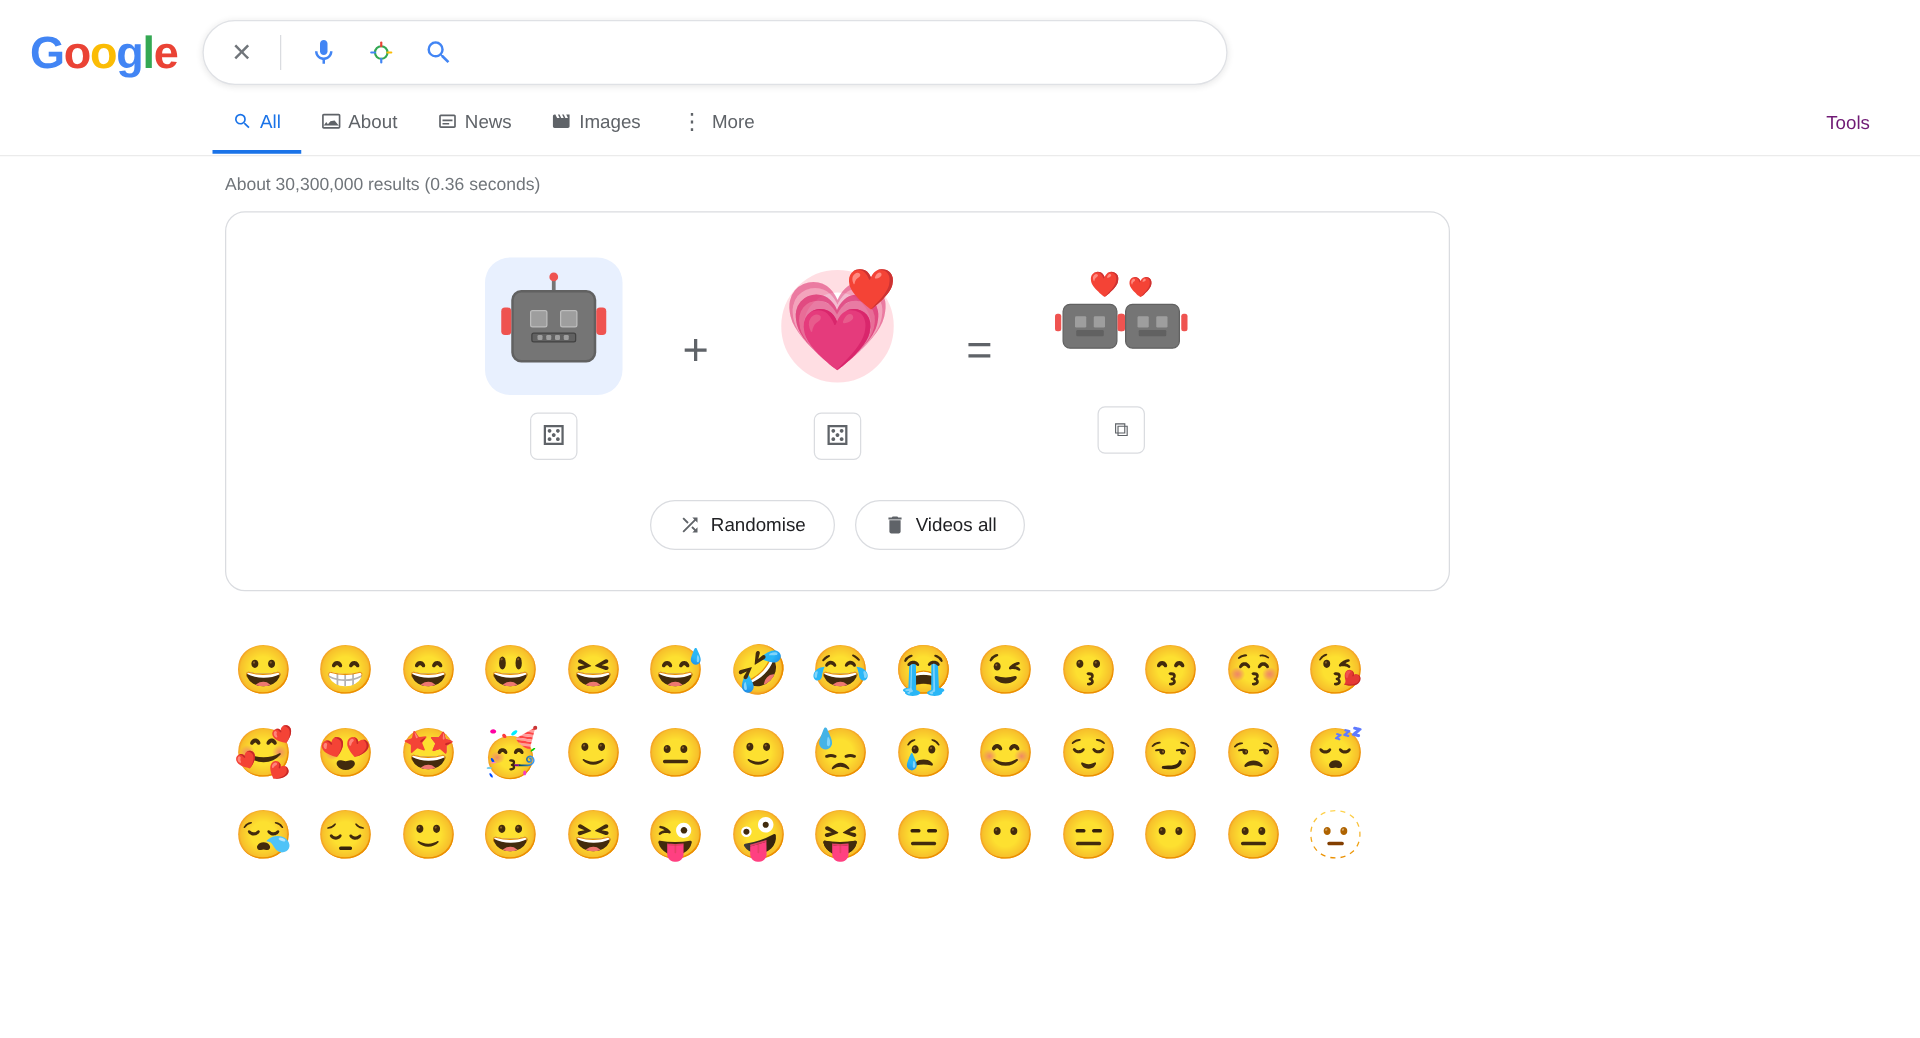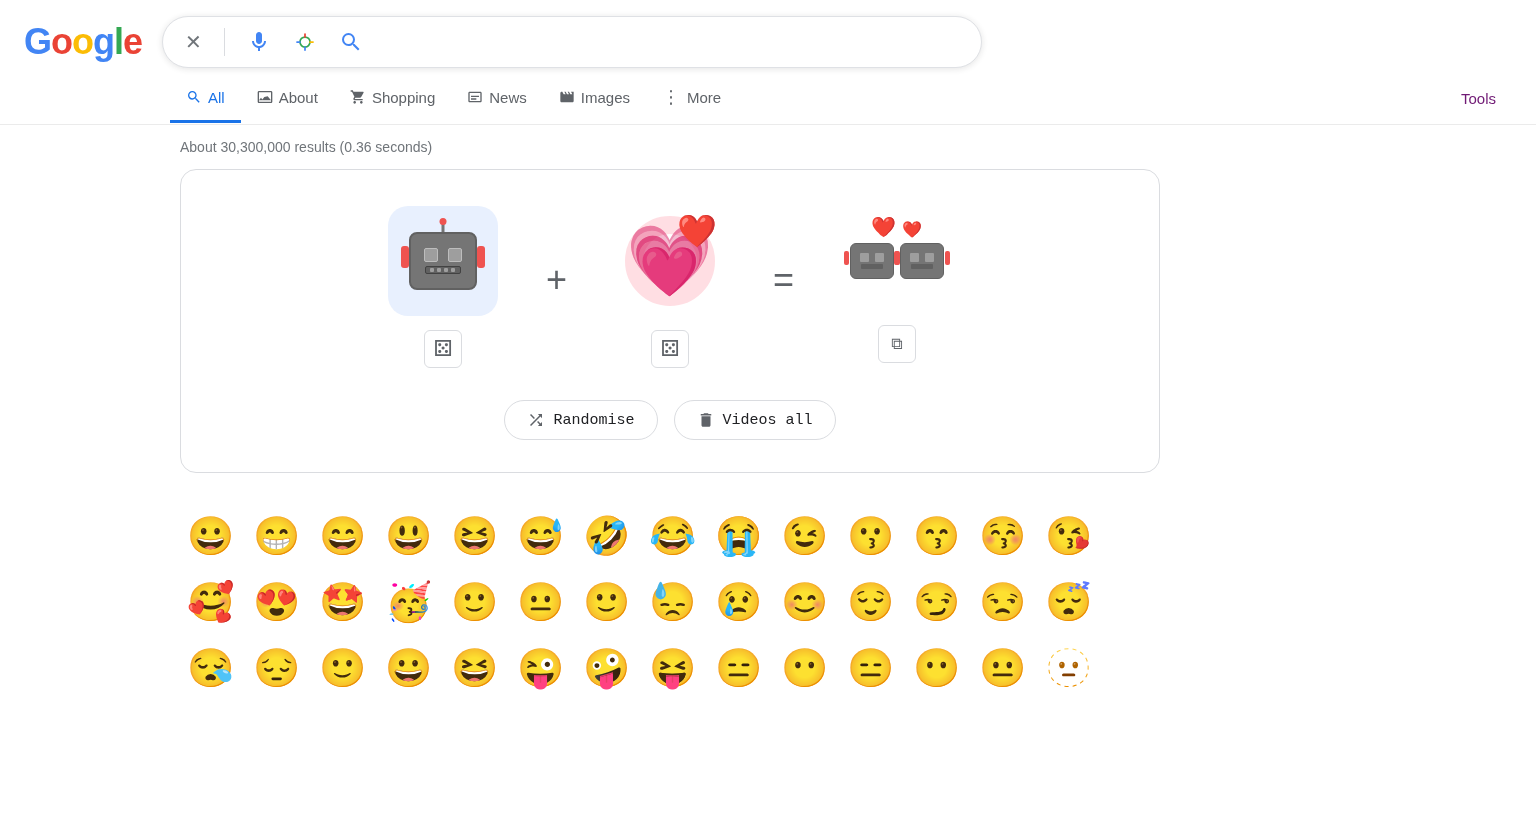--- a/index.html
+++ b/index.html
@@ -209,21 +209,21 @@
       display: flex;
       align-items: flex-end;
       gap: 8px;
       padding: 10px 22px;
       border: 1.5px solid #dadce0;
       border-radius: 24px;
       background: #fff;
       font-size: 15px;
       color: #202124;
       cursor: pointer;
-      font-family: Liberation Mono, monospace;
+      font-family: Liberation Sans, sans-serif;
     }
 
     
     .emoji-grid {
       max-width: 980px;
       margin-top: 8px;
     }
 
     .emoji-row {
       display: flex;
@@ -292,26 +292,20 @@
     <svg width="16" height="16" viewBox="0 0 24 24">
         <path d="M15.5 14h-.79l-.28-.27A6.471 6.471 0 0 0 16 9.5 6.5 6.5 0 1 0 9.5 16c1.61 0 3.09-.59 4.23-1.57l.27.28v.79l5 4.99L20.49 19l-4.99-5zm-6 0C7.01 14 5 11.99 5 9.5S7.01 5 9.5 5 14 7.01 14 9.5 11.99 14 9.5 14z" fill="#1a73e8"></path>
       </svg>
     <span>All</span>
   </a>
   <a class="nav-tab">
     <svg width="16" height="16" viewBox="0 0 24 24">
         <path d="M21 3H3C2 3 1 4 1 5v14c0 1.1.9 2 2 2h18c1 0 2-1 2-2V5c0-1-1-2-2-2zm0 16H3V5h18v14zm-10-7l-3 3.72L6 13l-3 4h18l-5-6z" fill="#5f6368"></path>
       </svg>
     <span>About</span>
-  </a>
-  <a class="nav-tab">
-    <svg width="16" height="16" viewBox="0 0 24 24">
-        <path d="M7 18c-1.1 0-1.99.9-1.99 2S5.9 22 7 22s2-.9 2-2-.9-2-2-2zM1 2v2h2l3.6 7.59-1.35 2.45c-.16.28-.25.61-.25.96C5 16.1 6.1 17 7.5 17H19v-2H7.42c-.14 0-.25-.11-.25-.25l.03-.12.9-1.63H15c.75 0 1.41-.41 1.75-1.03l3.58-6.49A1 1 0 0 0 19.5 4H5.21l-.94-2H1zm16 16c-1.1 0-1.99.9-1.99 2s.89 2 1.99 2 2-.9 2-2-.9-2-2-2z" fill="#5f6368"></path>
-      </svg>
-    <span>Shopping</span>
   </a>
   <a class="nav-tab">
     <svg width="16" height="16" viewBox="0 0 24 24">
         <path d="M20 4H4c-1.1 0-2 .9-2 2v12c0 1.1.9 2 2 2h16c1.1 0 2-.9 2-2V6c0-1.1-.9-2-2-2zm0 14H4V6h16v12zM6 10h12v2H6zm0 4h8v2H6z" fill="#5f6368"></path>
       </svg>
     <span>News</span>
   </a>
   <a class="nav-tab">
     <svg width="16" height="16" viewBox="0 0 24 24">
         <path d="M18 4l2 4h-3l-2-4h-2l2 4h-3l-2-4H8l2 4H7L5 4H4c-1.1 0-1.99.9-1.99 2L2 18c0 1.1.9 2 2 2h16c1.1 0 2-.9 2-2V4h-4z" fill="#5f6368"></path>

